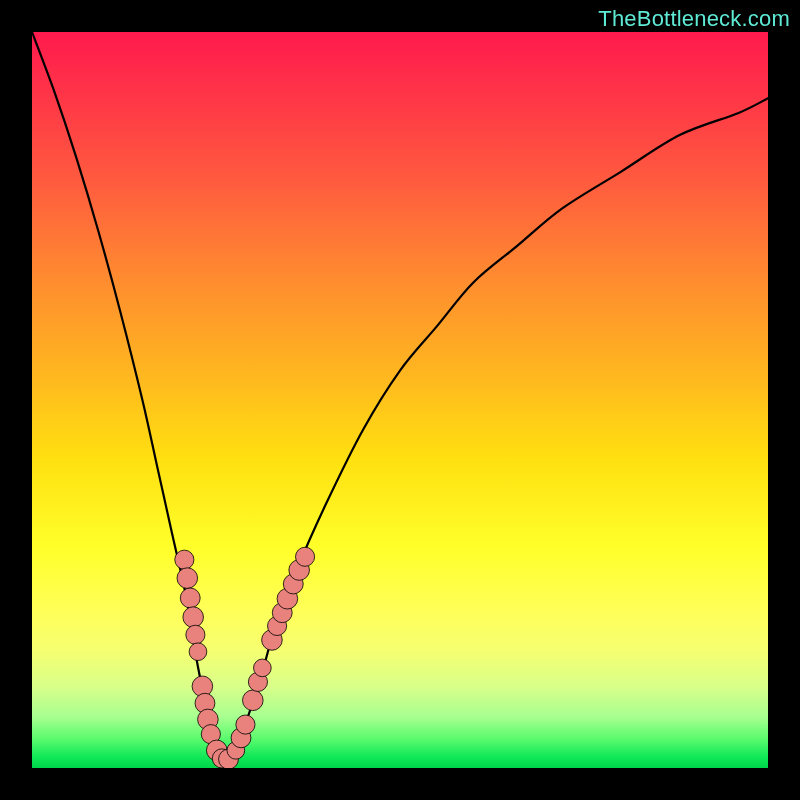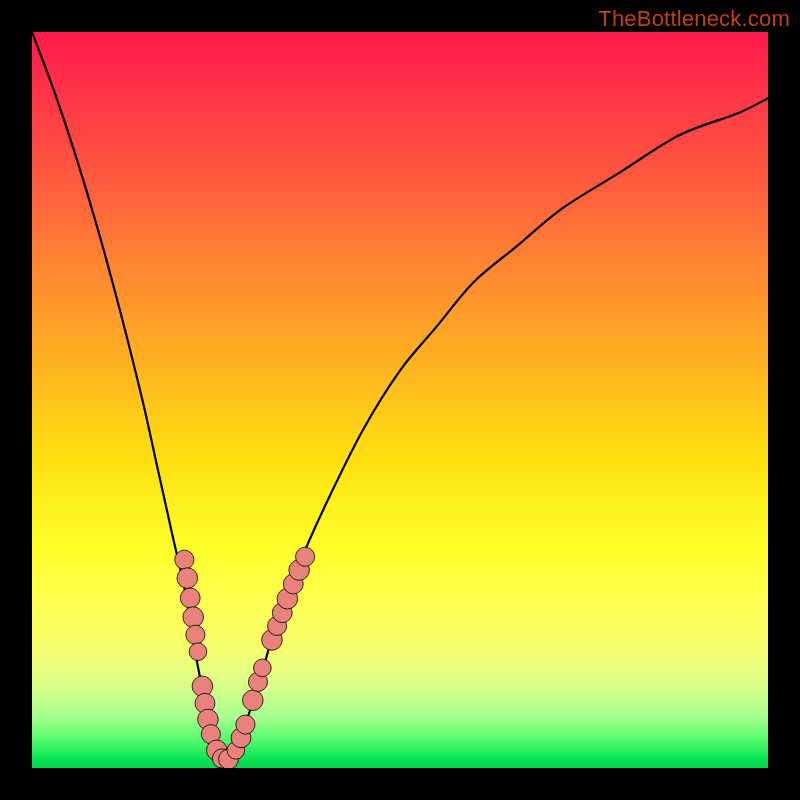--- a/index.html
+++ b/index.html
@@ -48,21 +48,21 @@
     );
   }
   .curve-svg {
     position: absolute;
     inset: 0;
   }
   .watermark {
     position: absolute;
     top: 6px;
     right: 10px;
-    color: #c2410c;
+    color: #5eead4;
     font-size: 22px;
     font-weight: 500;
     letter-spacing: 0.2px;
   }
 </style>
 </head>
 <body>
 
 <div class="frame">
   <div class="watermark">TheBottleneck.com</div>

